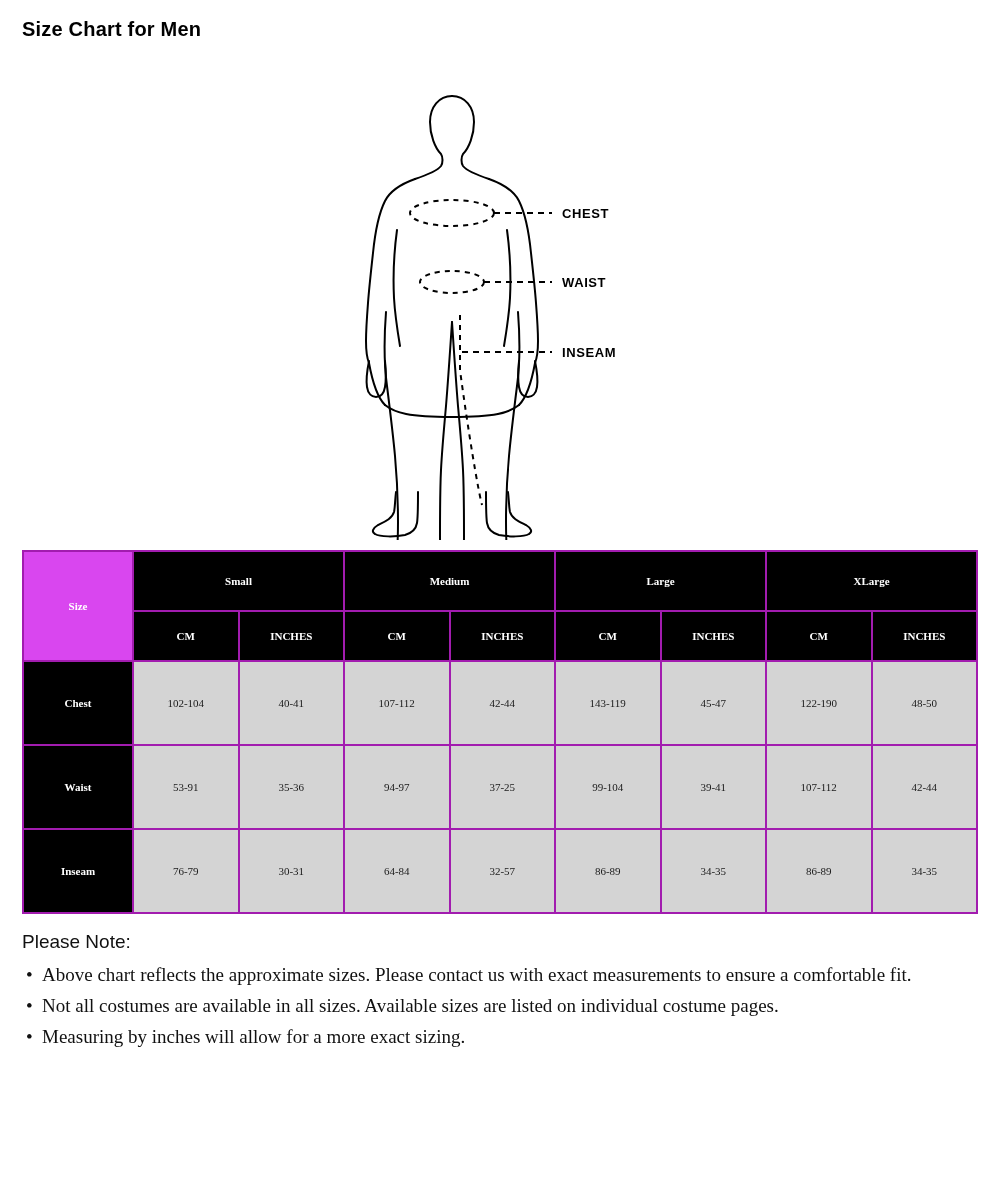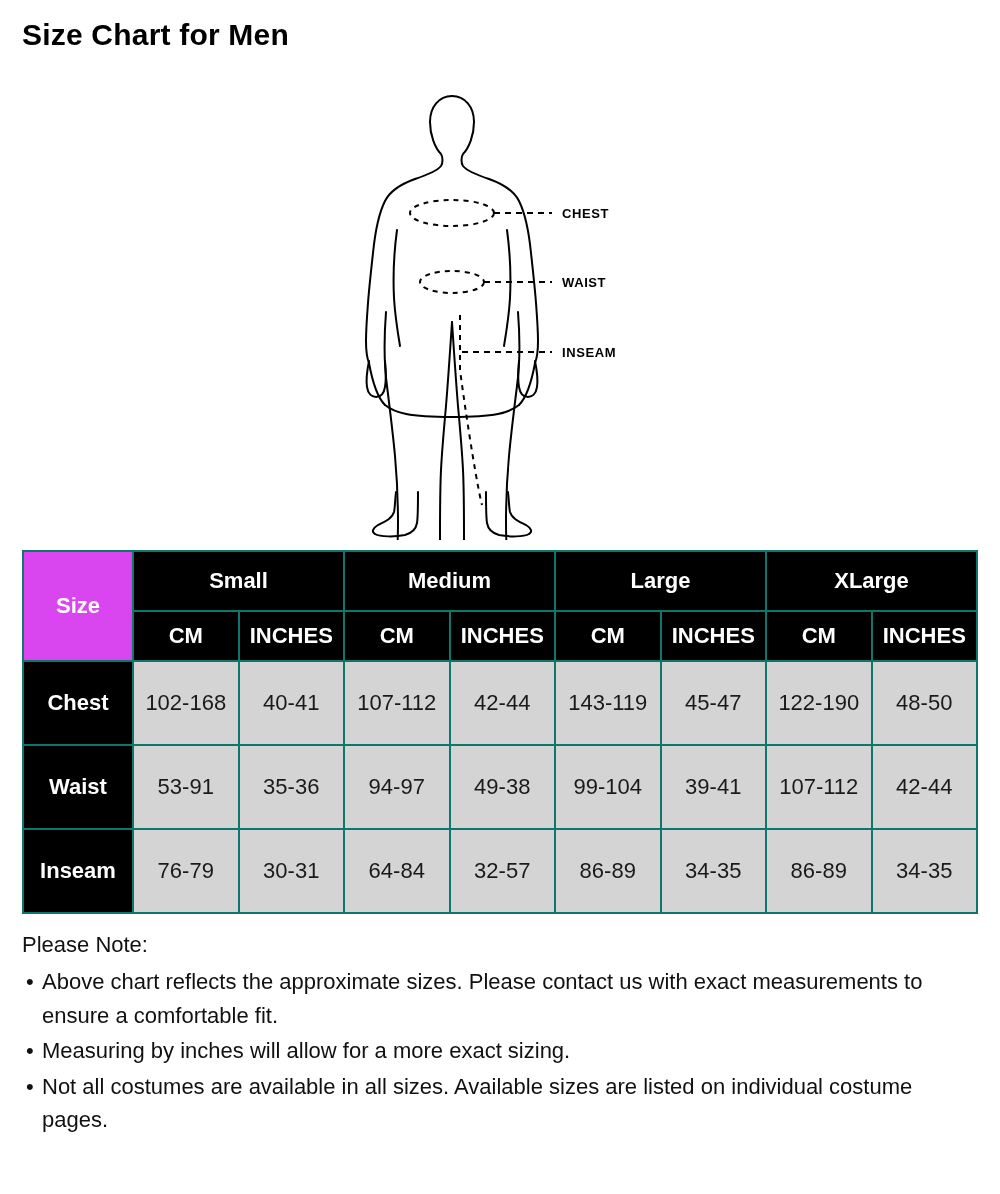--- a/index.html
+++ b/index.html
@@ -19,21 +19,21 @@
     width: 1000px;
     height: 1194px;
     position: relative;
     box-sizing: border-box;
     padding: 0;
   }
   .title {
     position: absolute;
     left: 22px;
     top: 18px;
-    font-size: 30px;
+    font-size: 20px;
     font-weight: bold;
     letter-spacing: 0.2px;
   }
   .figure-wrap {
     position: absolute;
     left: 0;
     top: 70px;
     width: 1000px;
     height: 470px;
   }
@@ -42,24 +42,25 @@
     left: 22px;
     top: 550px;
     width: 956px;
   }
   table.size-table {
     border-collapse: collapse;
     width: 956px;
     table-layout: fixed;
   }
   table.size-table td, table.size-table th {
-    border: 2px solid #0f766e;
+    border: 2px solid #a21caf;
     text-align: center;
     vertical-align: middle;
-    font-size: 22px;
+    font-size: 11px;
+    font-family: Liberation Serif, serif;
   }
   .hdr-black {
     background: #000000;
     color: #ffffff;
     font-weight: bold;
   }
   .size-cell {
     background: #d946ef;
     color: #ffffff;
     font-weight: bold;
@@ -88,36 +89,37 @@
     background: #d4d4d4;
     color: #1a1a1a;
     font-size: 17px;
     height: 80px;
   }
   .notes {
     position: absolute;
     left: 22px;
     top: 928px;
     width: 960px;
-    font-size: 22px;
+    font-size: 19px;
     line-height: 1.52;
     color: #111111;
   }
   .notes .note-title {
     margin-bottom: 4px;
   }
   .notes ul {
     list-style: none;
     margin: 0;
     padding: 0;
   }
   .notes li {
     position: relative;
     padding-left: 20px;
     margin-bottom: 2px;
+    font-family: Liberation Serif, serif;
   }
   .notes li:before {
     content: "\2022";
     position: absolute;
     left: 4px;
     top: 0;
   }
   .fig-label {
     font-size: 13px;
     font-weight: bold;
@@ -209,36 +211,36 @@
           <td class="hdr-black sub-head">CM</td>
           <td class="hdr-black sub-head">INCHES</td>
           <td class="hdr-black sub-head">CM</td>
           <td class="hdr-black sub-head">INCHES</td>
           <td class="hdr-black sub-head">CM</td>
           <td class="hdr-black sub-head">INCHES</td>
         </tr>
 
         <tr>
           <td class="row-label">Chest</td>
-          <td class="data-cell">102-168</td>
+          <td class="data-cell">102-104</td>
           <td class="data-cell">40-41</td>
           <td class="data-cell">107-112</td>
           <td class="data-cell">42-44</td>
           <td class="data-cell">143-119</td>
           <td class="data-cell">45-47</td>
           <td class="data-cell">122-190</td>
           <td class="data-cell">48-50</td>
         </tr>
 
         <tr>
           <td class="row-label">Waist</td>
           <td class="data-cell">53-91</td>
           <td class="data-cell">35-36</td>
           <td class="data-cell">94-97</td>
-          <td class="data-cell">49-38</td>
+          <td class="data-cell">37-25</td>
           <td class="data-cell">99-104</td>
           <td class="data-cell">39-41</td>
           <td class="data-cell">107-112</td>
           <td class="data-cell">42-44</td>
         </tr>
 
         <tr>
           <td class="row-label">Inseam</td>
           <td class="data-cell">76-79</td>
           <td class="data-cell">30-31</td>
@@ -250,18 +252,18 @@
           <td class="data-cell">34-35</td>
         </tr>
       </tbody>
     </table>
   </div>
 
   <div class="notes">
     <div class="note-title">Please Note:</div>
     <ul>
       <li>Above chart reflects the approximate sizes. Please contact us with exact measurements to ensure a comfortable fit.</li>
+      <li>Not all costumes are available in all sizes. Available sizes are listed on individual costume pages.</li>
       <li>Measuring by inches will allow for a more exact sizing.</li>
-      <li>Not all costumes are available in all sizes. Available sizes are listed on individual costume pages.</li>
     </ul>
   </div>
 
 </div>
 
 </body></html>

